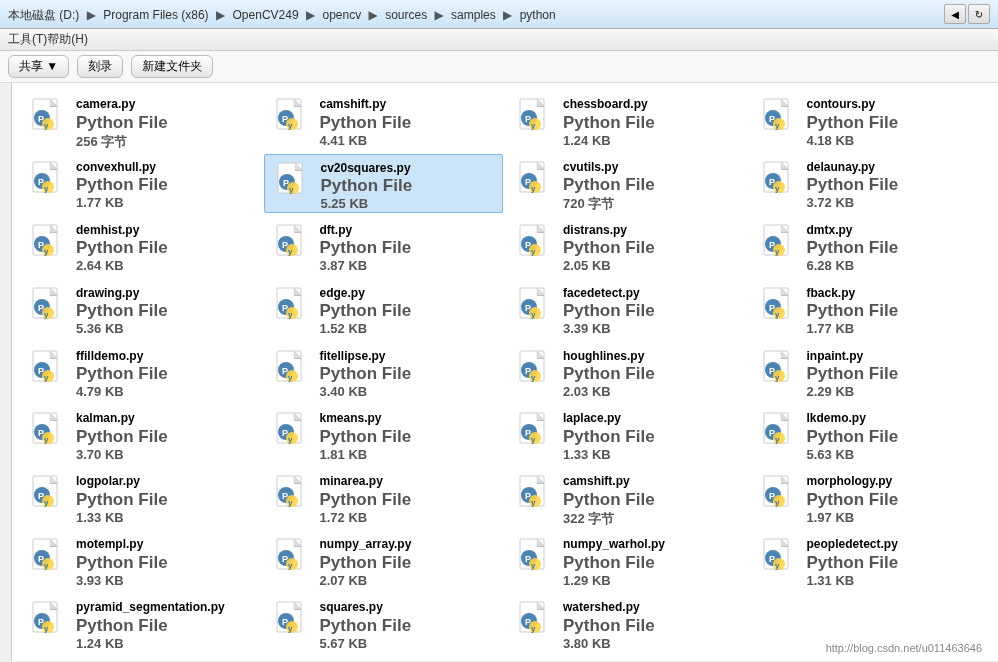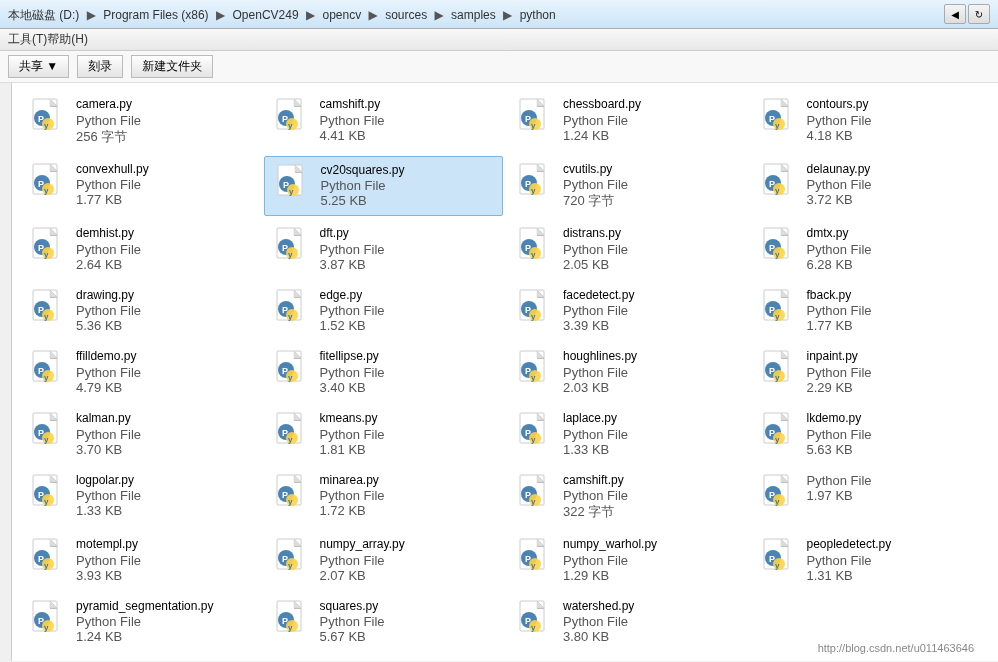--- a/index.html
+++ b/index.html
@@ -46,21 +46,21 @@
       background: #f8f8f8;
       border-bottom: 1px solid #ddd;
       padding: 4px 8px;
       display: flex;
       align-items: center;
       gap: 8px;
     }
     .action-btn {
       background: linear-gradient(to bottom, #fefefe, #e4e4e4);
       border: 1px solid #bbb;
-      border-radius: 0;
+      border-radius: 6px;
       padding: 2px 10px;
       font-size: 12px;
       cursor: pointer;
       display: flex; align-items: center; gap: 4px;
     }
 
     .main-content {
       display: flex;
       height: calc(662px - 84px);
     }
@@ -98,29 +98,29 @@
     }
 
     .file-icon {
       width: 40px;
       height: 40px;
       flex-shrink: 0;
       position: relative;
     }
     .file-icon svg { width: 40px; height: 40px; }
 
-    .file-info { flex: 1; min-width: 0; }
+    .file-info { flex: 1; min-width: 0; font-weight: bold; }
     .file-name { font-size: 12px; color: #000; word-break: break-all; line-height: 1.3; }
-    .file-type { font-size: 13px; color: #555; }
+    .file-type { font-size: 17px; color: #555; }
     .file-size { font-size: 13px; color: #555; }
 
     .watermark {
       position: fixed;
       bottom: 8px;
-      right: 24px;
+      right: 16px;
       font-size: 11px;
       color: #888;
       z-index: 100;
     }
   </style>
 </head>
 <body>
 
 <div class="title-bar">
   <span>
@@ -790,20 +790,21 @@
     <circle cx="14" cy="21" r="8" fill="#3776ab" opacity="0.9"></circle>
 
     <circle cx="20" cy="27" r="6" fill="#ffd343" opacity="0.9"></circle>
 
     <text x="10" y="25" font-size="9" fill="#fff" font-weight="bold" font-family="Arial">P</text>
 
     <text x="16" y="31" font-size="8" fill="#3776ab" font-weight="bold" font-family="Arial">y</text>
   </svg>
     </div>
     <div class="file-info">
+      <div class="file-name">morphology.py</div>
       <div class="file-type">Python File</div>
       <div class="file-size">1.97 KB</div>
     </div>
   </div>
       <div class="file-item">
     <div class="file-icon">
       <svg viewBox="0 0 40 40" xmlns="http://www.w3.org/2000/svg">
 
     <rect x="5" y="2" width="24" height="30" rx="1" fill="#fff" stroke="#ccc" stroke-width="1"></rect>
     <polygon points="22,2 29,9 29,10 22,10 22,2" fill="#bbb"></polygon>

